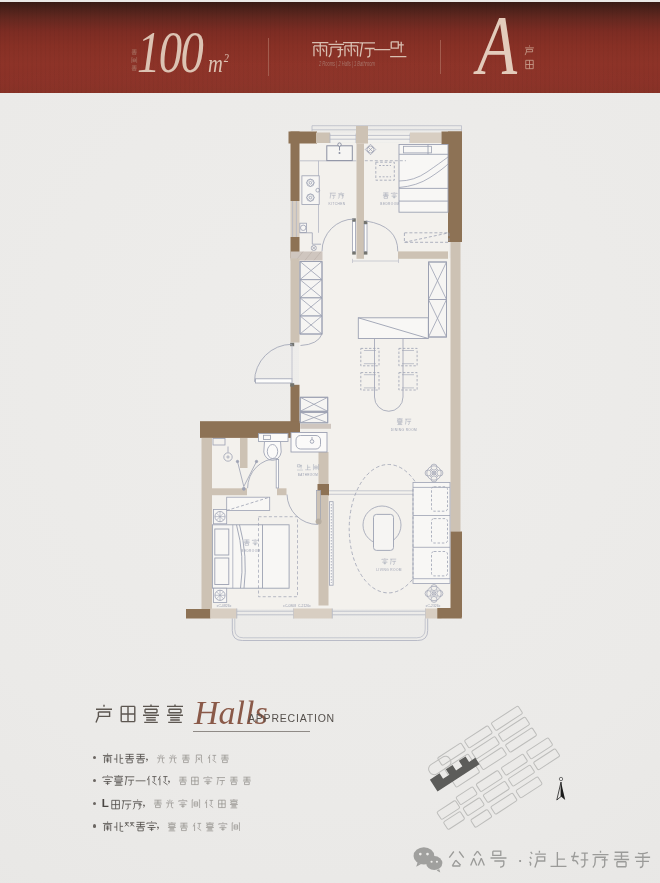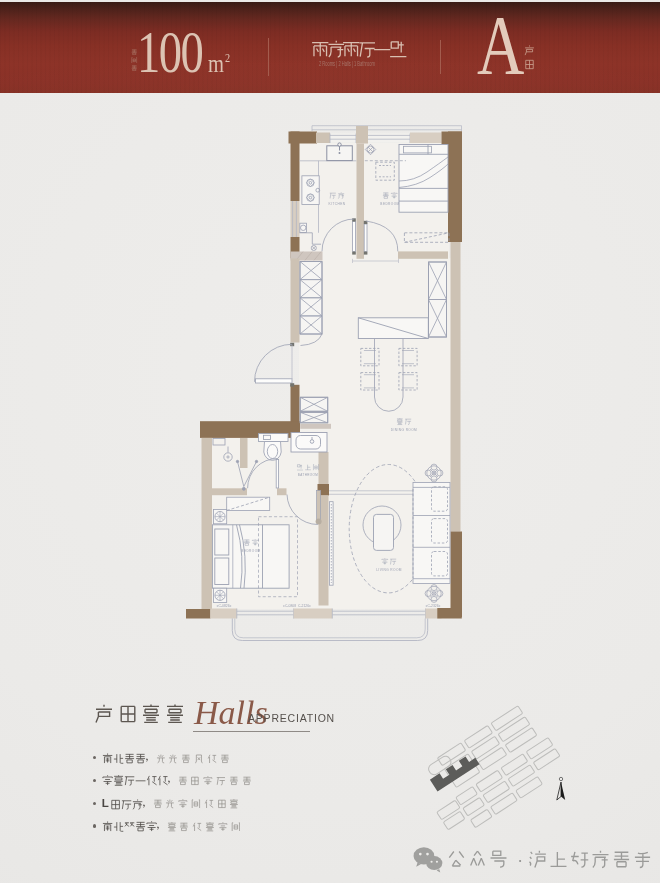--- a/index.html
+++ b/index.html
@@ -1,19 +1,19 @@
 <!DOCTYPE html>
 <html><head><meta charset="utf-8"><style>
 *{margin:0;padding:0;box-sizing:border-box}
 html,body{width:660px;height:883px;overflow:hidden}
 body{font-family:"Liberation Sans",sans-serif;position:relative;
  background:radial-gradient(ellipse 120% 90% at 50% 42%, #eeedeb 0%, #ebeae8 55%, #e6e5e3 100%);}
 .cj{display:inline-block;vertical-align:middle}
 #hdr{position:absolute;left:0;top:2px;width:660px;height:91px;
- background:linear-gradient(180deg,#391c16 0%,#4e221b 8%,#662820 19%,#7c2c23 32%,#873025 48%,#8d3328 68%,#8a3127 88%,#863025 100%);}
+ background:linear-gradient(180deg,#391c16 0%,#4e221b 8%,#662820 19%,#7c2c23 32%,#873025 48%,#8d3328 68%,#8a3127 88%,#863025 100%);font-style:italic;}
 #hdr:before{content:"";position:absolute;inset:0;background:
  radial-gradient(120% 100% at 50% 120%, rgba(255,190,150,.05), rgba(0,0,0,0) 60%),
  repeating-linear-gradient(90deg, rgba(25,8,2,.035) 0 1px, rgba(0,0,0,0) 1px 4px, rgba(60,20,8,.03) 4px 6px, rgba(0,0,0,0) 6px 9px);}
 .hx{position:absolute;color:#dcc2b2}
 </style></head>
 <body>
 <svg width="0" height="0" style="position:absolute">
 <defs>
 <symbol id="g-liang" viewBox="0 0 100 100">
         <path d="M6,14H94 M50,14V88 M16,32H84 M16,32V88 M84,32V88 M30,46L40,64 M62,46L72,64" fill="none" stroke="currentColor" stroke-width="7" stroke-linecap="butt"></path>

